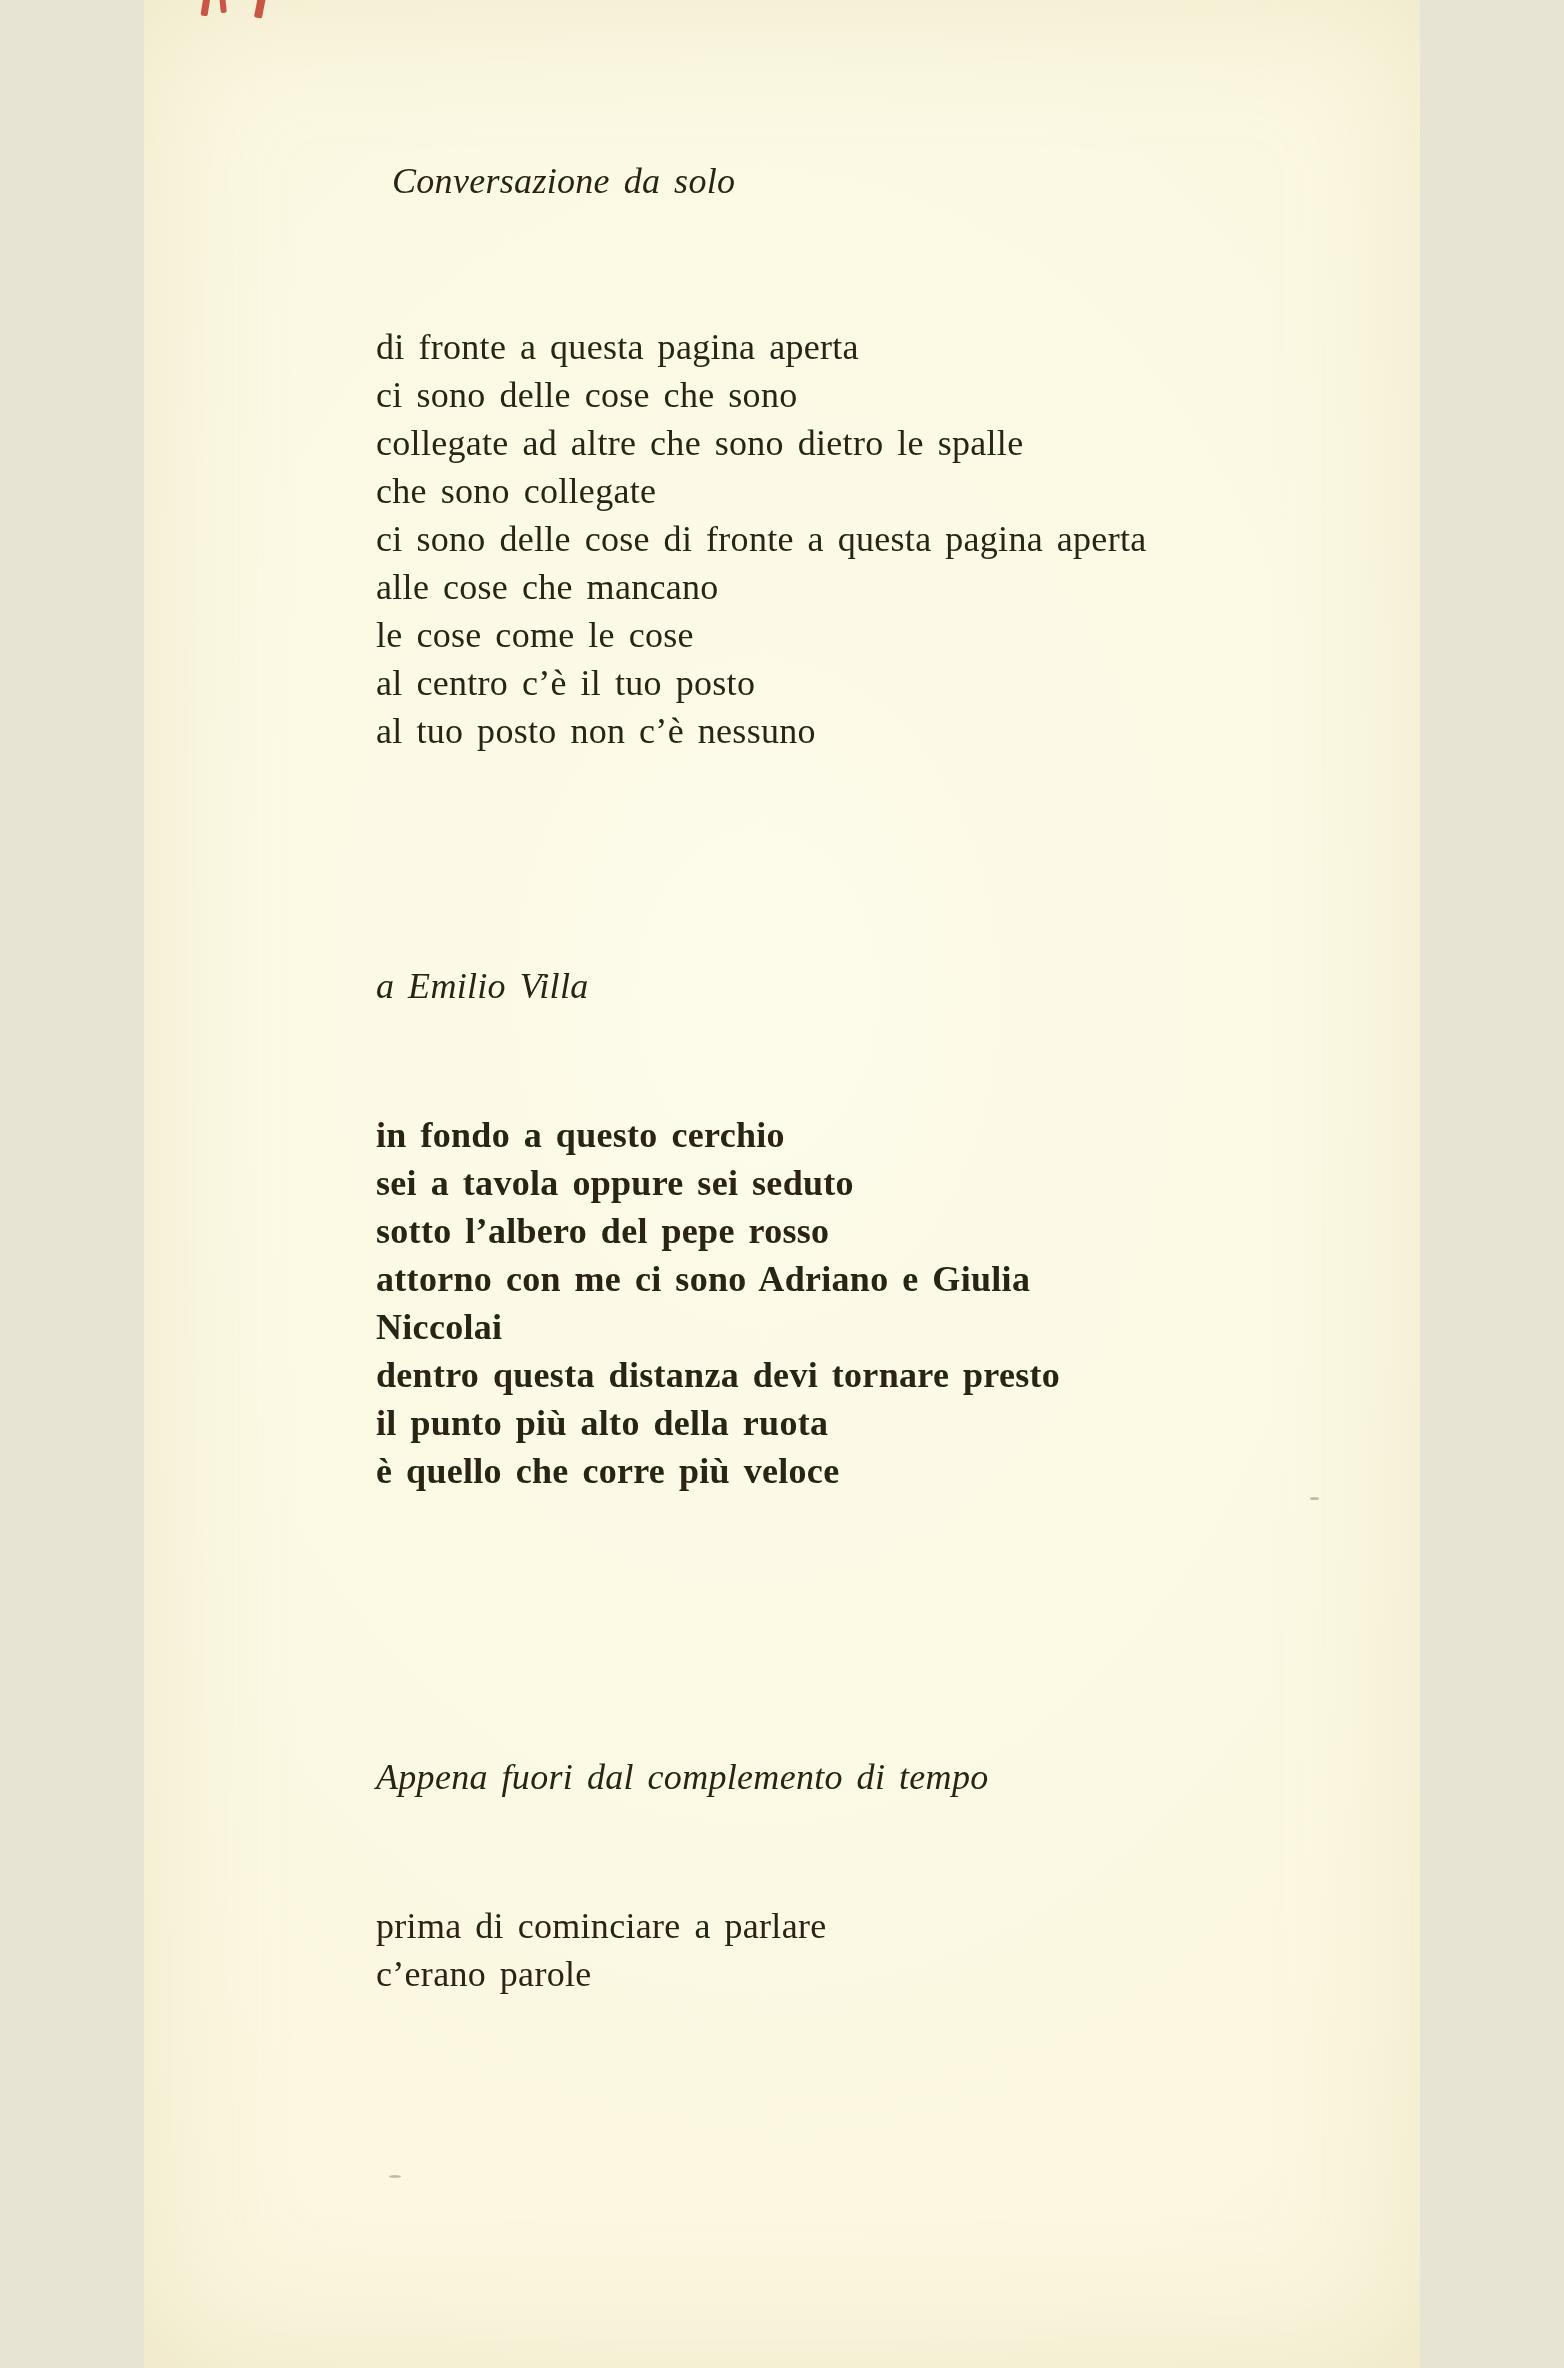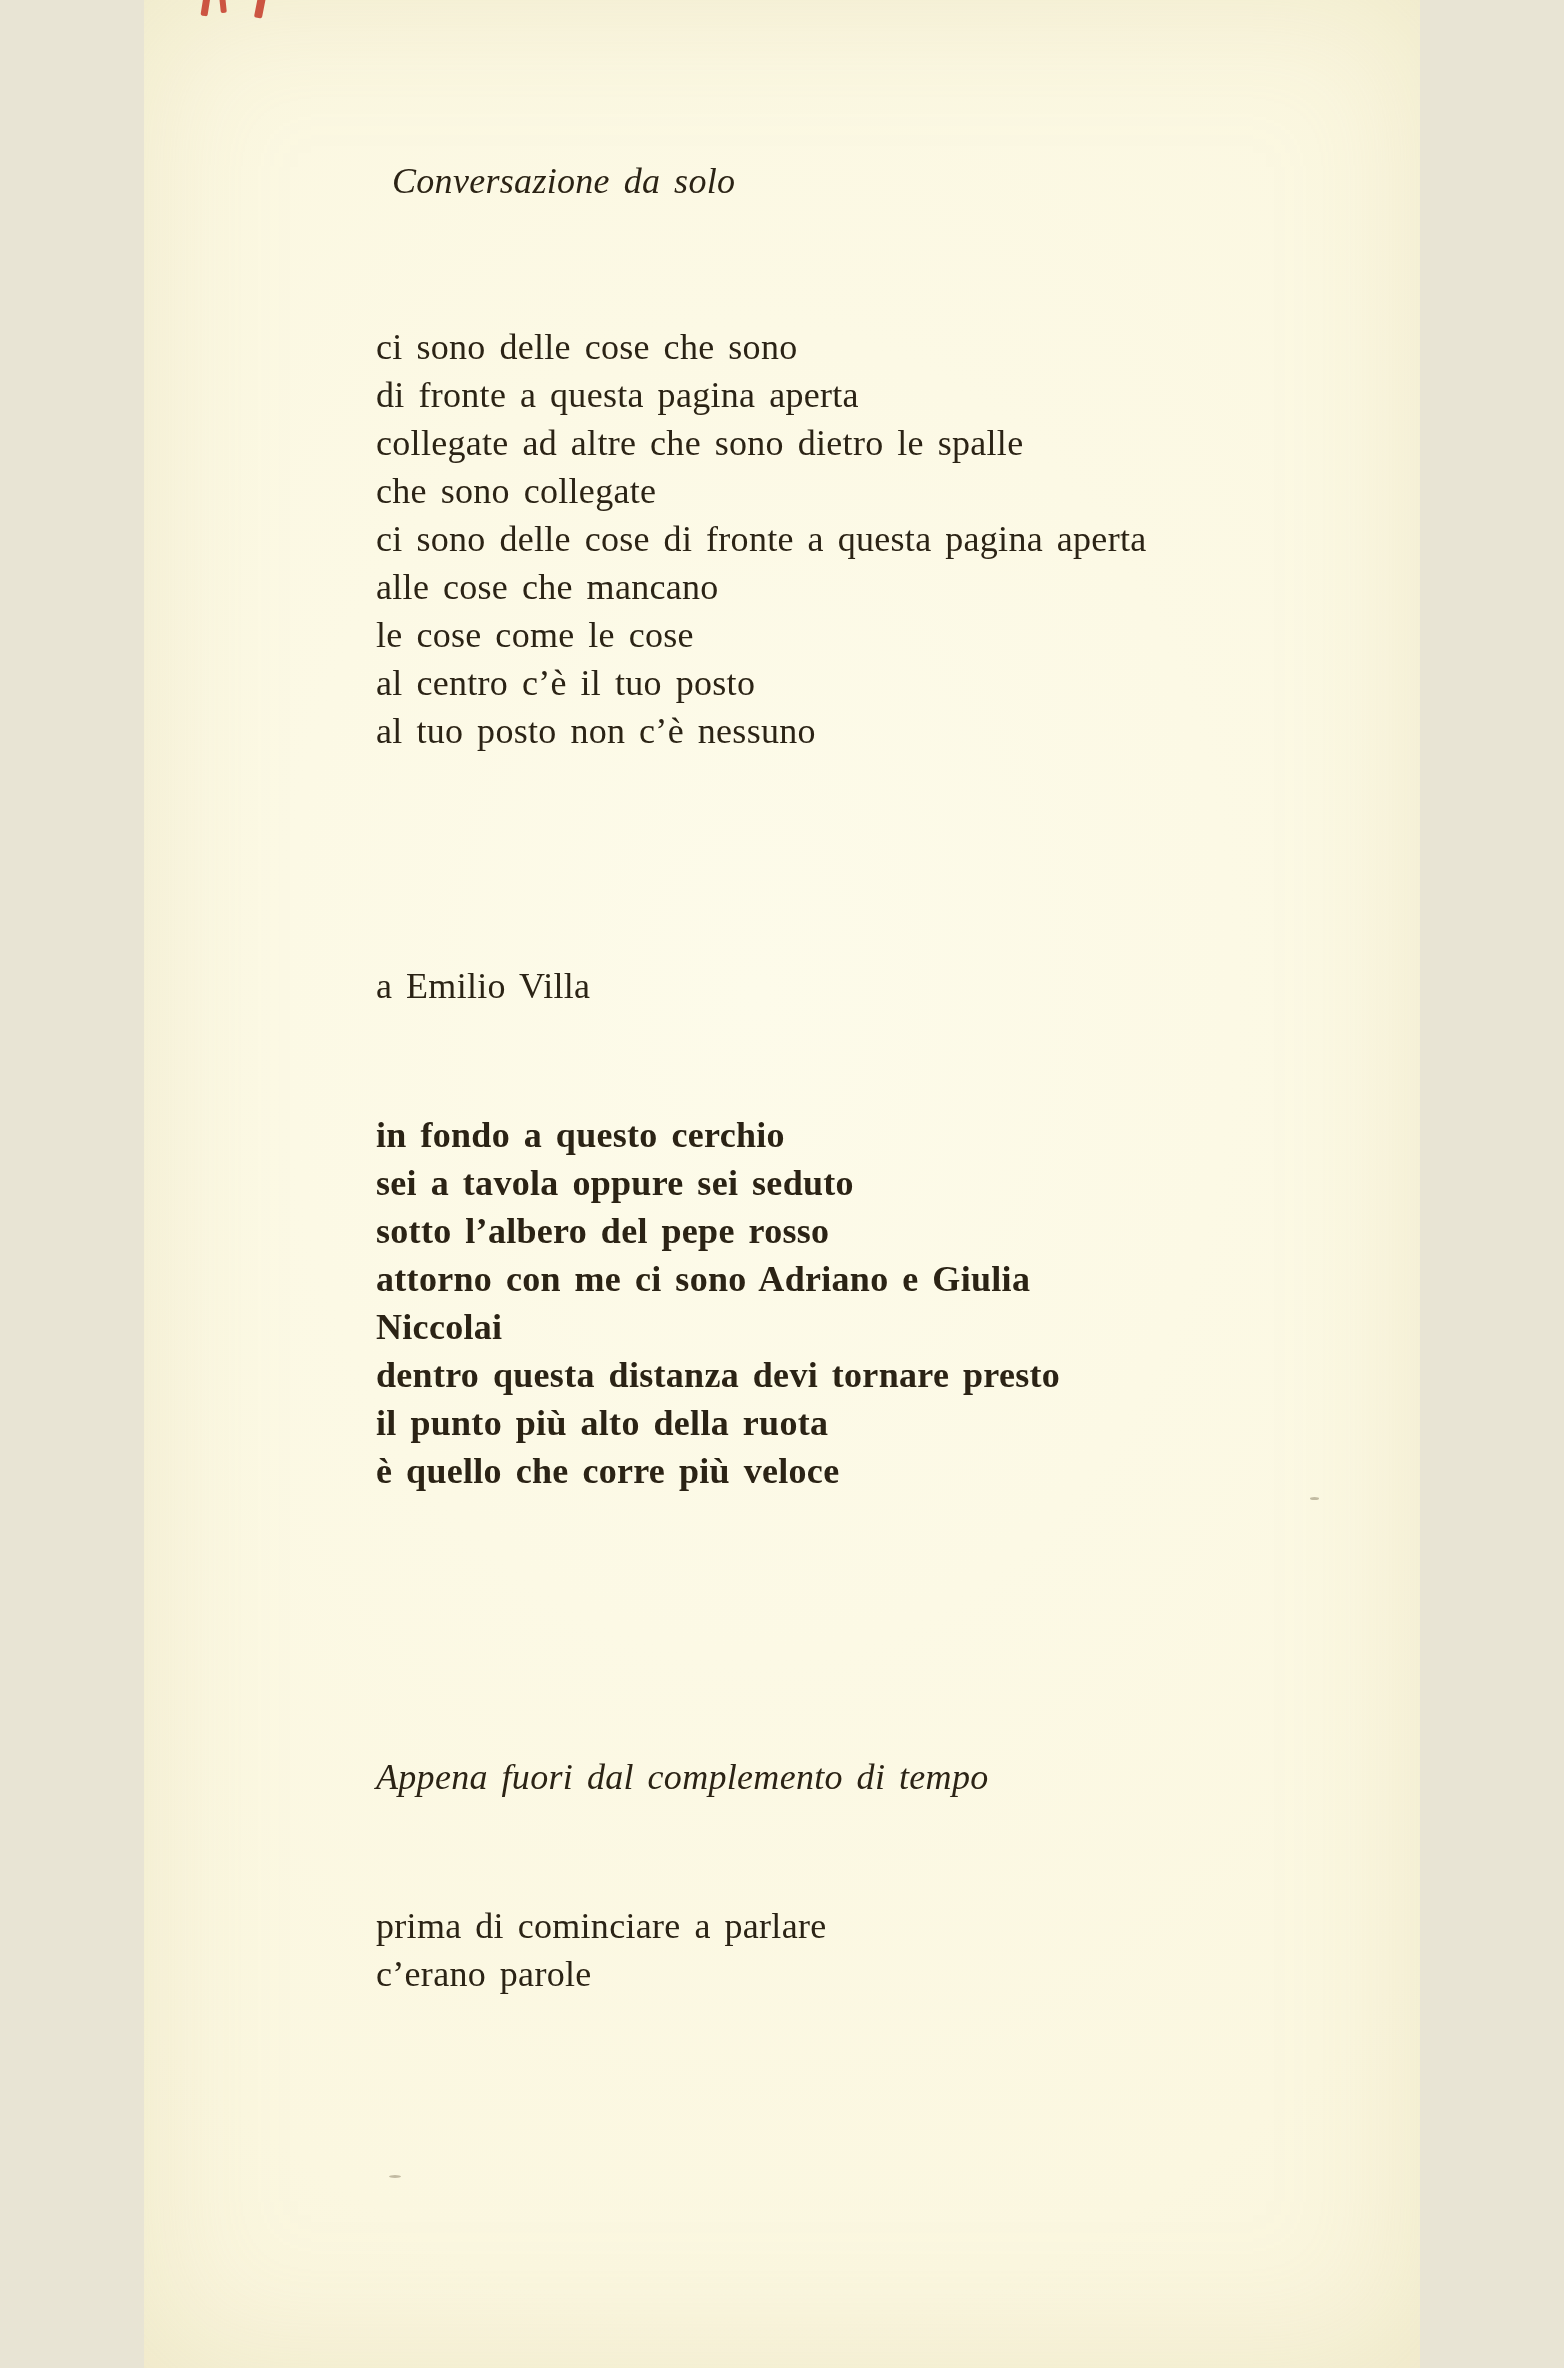--- a/index.html
+++ b/index.html
@@ -32,20 +32,21 @@
     font-weight: normal;
     font-style: italic;
     line-height: 48px;
     white-space: nowrap;
   }
   .poem-title.first {
     margin-left: 16px;
   }
   .dedication {
     margin: 58px 0 11px 0;
+    font-style: italic;
     white-space: nowrap;
   }
   .poem-body {
     margin: 0;
   }
   .poem-line {
     margin: 0;
     white-space: nowrap;
   }
   #section-1 .poem-body { margin-top: 118px; }
@@ -96,22 +97,22 @@
   </div>
 
   <div class="blemish blemish-1"></div>
   <div class="blemish blemish-2"></div>
 
   <div class="content">
 
     <section id="section-1" class="poem-section">
       <h2 class="poem-title first">Conversazione da solo</h2>
       <div class="poem-body">
+        <p class="poem-line">di fronte a questa pagina aperta</p>
         <p class="poem-line">ci sono delle cose che sono</p>
-        <p class="poem-line">di fronte a questa pagina aperta</p>
         <p class="poem-line">collegate ad altre che sono dietro le spalle</p>
         <p class="poem-line">che sono collegate</p>
         <p class="poem-line">ci sono delle cose di fronte a questa pagina aperta</p>
         <p class="poem-line">alle cose che mancano</p>
         <p class="poem-line">le cose come le cose</p>
         <p class="poem-line">al centro c’è il tuo posto</p>
         <p class="poem-line">al tuo posto non c’è nessuno</p>
       </div>
     </section>
 

